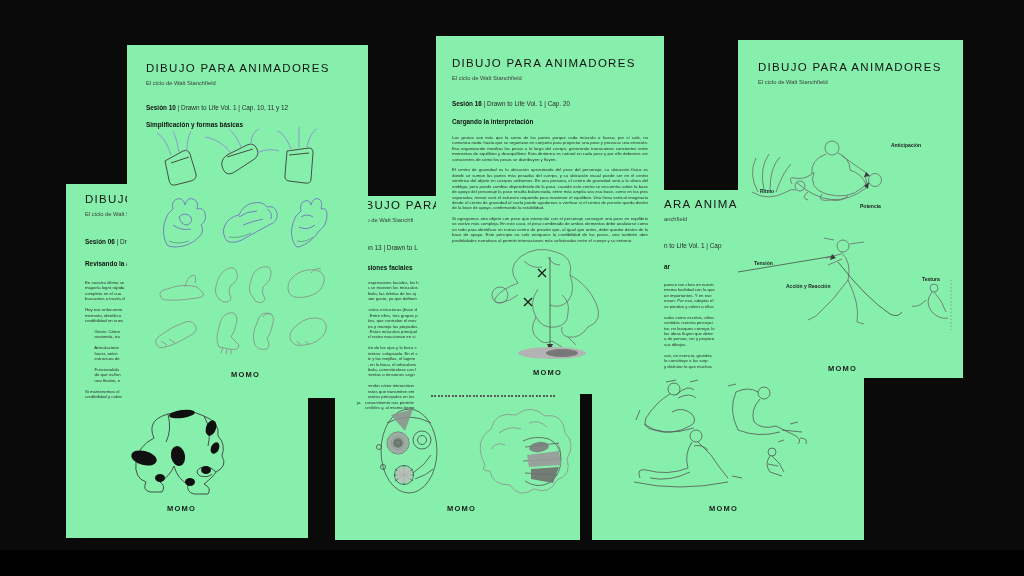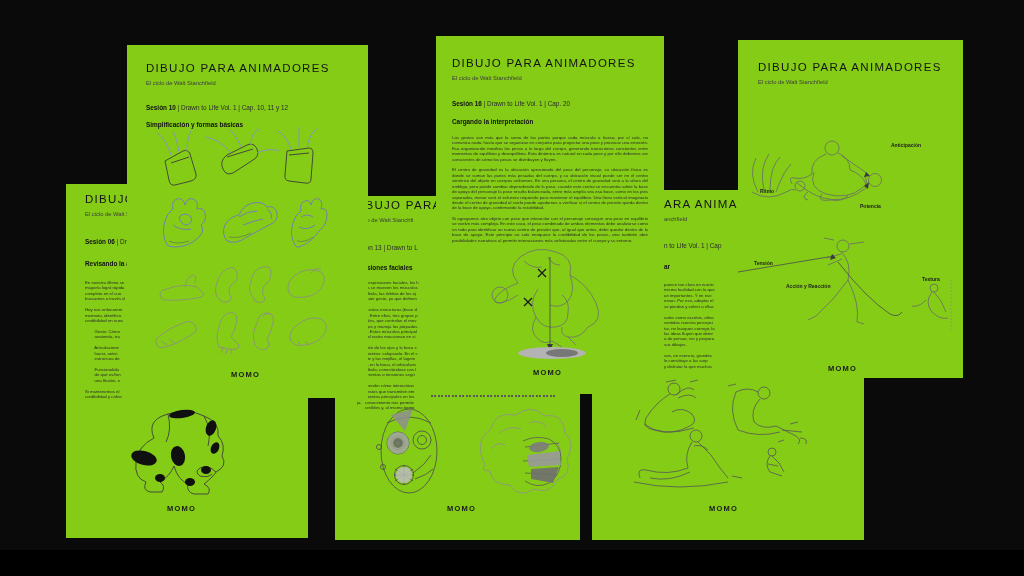--- a/index.html
+++ b/index.html
@@ -1,19 +1,19 @@
 <!DOCTYPE html>
 <html><head>
 <meta charset="utf-8">
 <style>
   html,body{margin:0;padding:0;background:#000;}
   #stage{position:relative;width:1024px;height:576px;background:#0a0a0a;overflow:hidden;
          font-family:"Liberation Sans",sans-serif;}
   .bottom-bar{position:absolute;left:0;top:550px;width:1024px;height:26px;background:#000;}
-  .page{position:absolute;background:#84cc16;color:#1f1f1f;overflow:hidden;}
+  .page{position:absolute;background:#86efac;color:#1f1f1f;overflow:hidden;}
   .z1{z-index:1}.z2{z-index:2}
   .p-title{position:absolute;font-size:11.5px;font-weight:400;letter-spacing:1.3px;color:#141414;white-space:nowrap;}
   .p-sub{position:absolute;font-size:5.8px;color:#3c3c3c;white-space:nowrap;}
   .p-session{position:absolute;font-size:6.4px;color:#2b2b2b;white-space:nowrap;}
   .p-session b{font-weight:bold;color:#111;}
   .p-topic{position:absolute;font-size:6.4px;font-weight:bold;color:#111;white-space:nowrap;}
   .p-body{position:absolute;font-size:4.3px;line-height:1.27;text-align:justify;color:#2a2a2a;}
   .p-body p{margin:0 0 5px 0;}
   .frag-lines{position:absolute;}
   .frag-lines .tl{height:5.45px;line-height:5.45px;font-size:4.3px;color:#2a2a2a;white-space:pre;}

